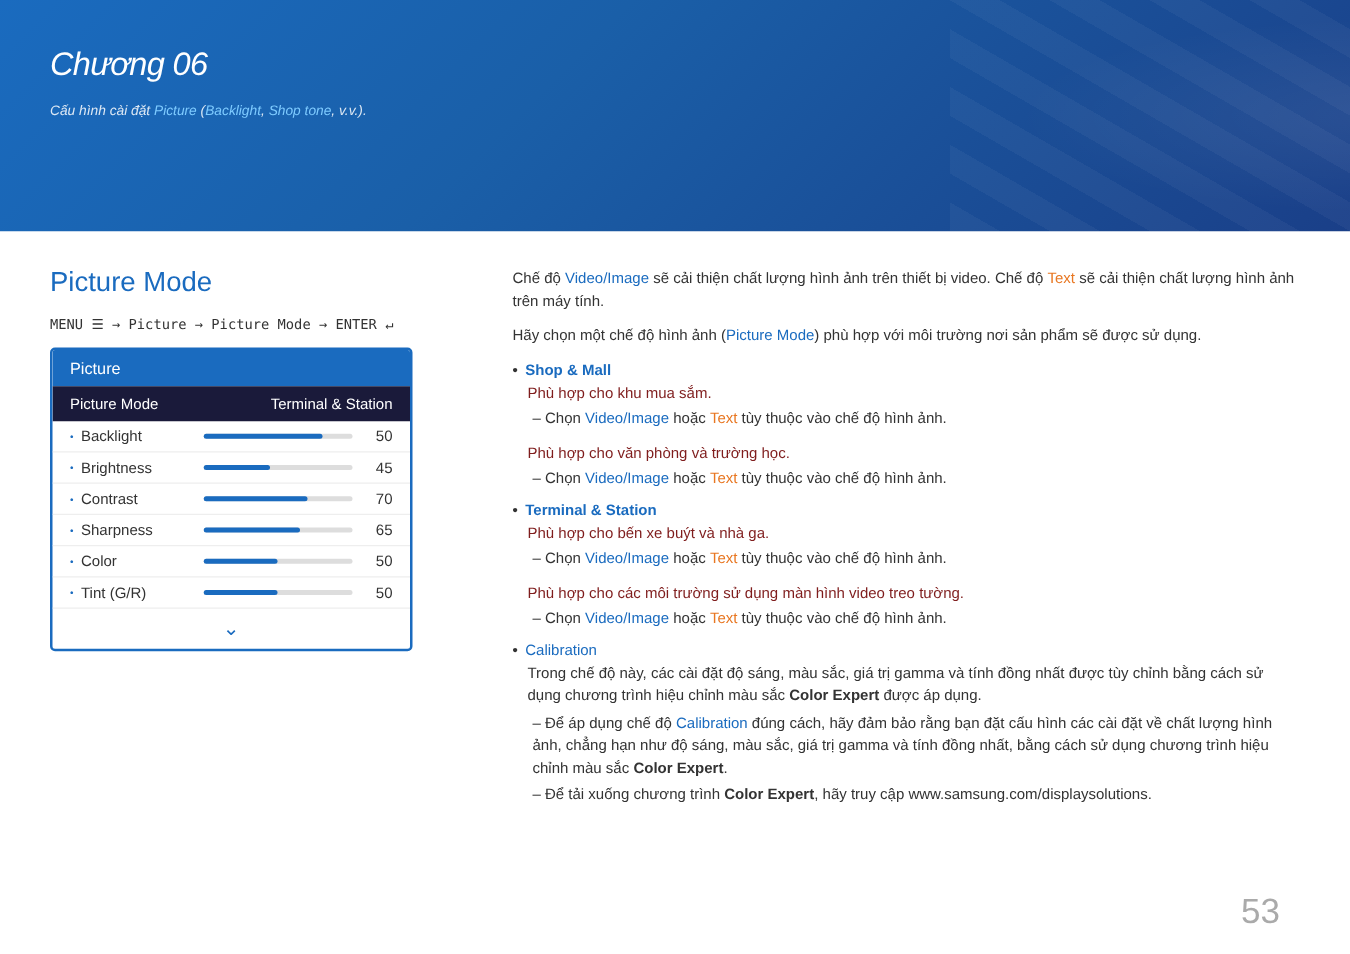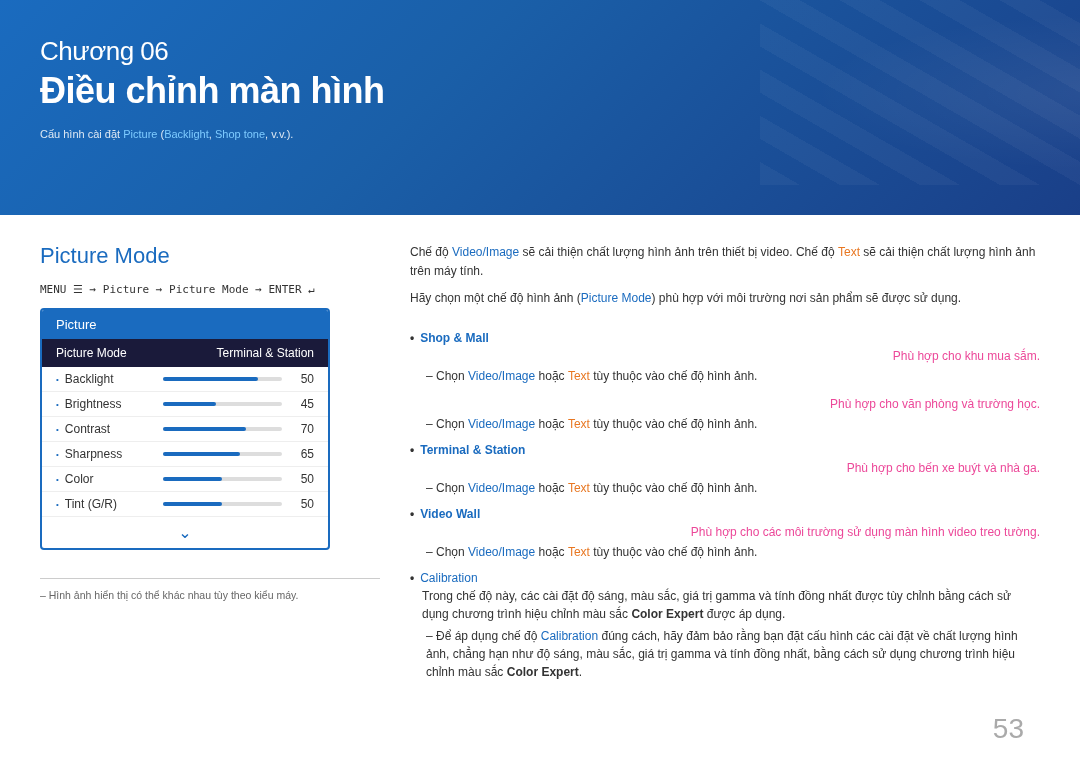--- a/index.html
+++ b/index.html
@@ -9,24 +9,25 @@
       width: 1080px;
       min-height: 763px;
       position: relative;
       overflow: hidden;
     }
 
     
     .header-banner {
       background: linear-gradient(135deg, #1a6bbf 0%, #1a5fa8 40%, #1a4f98 70%, #1a3f88 100%);
       width: 100%;
-      height: 215px;
+      height: 185px;
       position: relative;
       padding: 36px 40px 32px 40px;
       overflow: hidden;
+      font-style: italic;
     }
     .header-banner::after {
       content: '';
       position: absolute;
       right: 0; top: 0;
       width: 320px; height: 185px;
       background: 
         radial-gradient(ellipse at 110% 50%, rgba(255,255,255,0.07) 0%, transparent 60%),
         repeating-linear-gradient(
           30deg,
@@ -180,45 +181,44 @@
     .intro-text .highlight-blue {
       color: #1a6bbf;
       font-weight: 500;
     }
     .intro-text .highlight-orange {
       color: #e87722;
       font-weight: 500;
     }
 
     .bullet-section {
-      margin-top: 22px;
+      margin-top: 10px;
     }
     .bullet-item {
       margin-bottom: 10px;
     }
     .bullet-item .bullet-title {
       font-size: 12px;
       color: #1a6bbf;
       font-weight: 600;
       display: flex;
       align-items: flex-start;
       gap: 6px;
       margin-bottom: 2px;
     }
     .bullet-item .bullet-title::before {
       content: '•';
       color: #333;
       font-weight: bold;
     }
     .bullet-item .bullet-desc {
       font-size: 12px;
-      color: #ec4899;
+      color: #7f1d1d;
       line-height: 1.5;
       padding-left: 12px;
-      text-align: right;
     }
     .bullet-item .sub-bullet {
       font-size: 12px;
       color: #333;
       line-height: 1.5;
       padding-left: 16px;
       margin-top: 2px;
     }
     .sub-bullet .hl-blue {
       color: #1a6bbf;
@@ -260,21 +260,20 @@
       font-size: 28px;
       color: #aaa;
       font-weight: 300;
     }
   </style>
 </head>
 <body>
 
 <div class="header-banner">
   <div class="chapter-label">Chương 06</div>
-  <div class="chapter-title">Điều chỉnh màn hình</div>
   <div class="header-subtitle">
     <div>
       <span>Cấu hình cài đặt </span><span class="highlight">Picture</span><span> (</span><span class="highlight">Backlight</span><span>, </span><span class="highlight">Shop tone</span><span>, v.v.).</span>
     </div>
   </div>
 </div>
 
 <div class="main-content">
 
   <div class="left-col">
@@ -334,21 +333,20 @@
     <span class="setting-name">Tint (G/R)</span>
     <div class="bar-wrap">
       <div class="bar-fill" style="width:50%"></div>
     </div>
     <span class="val">50</span>
   </div>
         </div>
       <div class="picture-box-footer">⌄</div>
     </div>
 
-    <div class="footnote">– Hình ảnh hiển thị có thể khác nhau tùy theo kiểu máy.</div>
   </div>
 
   <div class="right-col">
 
     <p class="intro-text">
       <span>Chế độ </span><span class="highlight-blue">Video/Image</span><span> sẽ cải thiện chất lượng hình ảnh trên thiết bị video. Chế độ </span><span class="highlight-orange">Text</span><span> sẽ cải thiện chất lượng hình ảnh trên máy tính.</span>
     </p>
     <p class="intro-text">
       <span>Hãy chọn một chế độ hình ảnh (</span><span class="highlight-blue">Picture Mode</span><span>) phù hợp với môi trường nơi sản phẩm sẽ được sử dụng.</span>
     </p>
@@ -366,36 +364,36 @@
     <p class="sub-bullet">Chọn <span class="hl-blue">Video/Image</span> hoặc <span class="hl-orange">Text</span> tùy thuộc vào chế độ hình ảnh.</p>
   </div>
         <div class="bullet-item">
     <div class="bullet-title">
       <span>Terminal &amp; Station</span>
     </div>
     <p class="bullet-desc">Phù hợp cho bến xe buýt và nhà ga.</p>
     <p class="sub-bullet">Chọn <span class="hl-blue">Video/Image</span> hoặc <span class="hl-orange">Text</span> tùy thuộc vào chế độ hình ảnh.</p>
   </div>
         <div class="bullet-item">
-    <div class="bullet-title">
-      <span>Video Wall</span>
-    </div>
     <p class="bullet-desc">Phù hợp cho các môi trường sử dụng màn hình video treo tường.</p>
     <p class="sub-bullet">Chọn <span class="hl-blue">Video/Image</span> hoặc <span class="hl-orange">Text</span> tùy thuộc vào chế độ hình ảnh.</p>
   </div>
       </div>
 
     <div class="bullet-item">
       <div class="bullet-title">
         <span class="hl-blue">Calibration</span>
       </div>
       <p class="calibration-desc">
         Trong chế độ này, các cài đặt độ sáng, màu sắc, giá trị gamma và tính đồng nhất được tùy chỉnh bằng cách sử dụng chương trình hiệu chỉnh màu sắc <strong>Color Expert</strong> được áp dụng.
       </p>
       <p class="calibration-sub">
         Để áp dụng chế độ <span class="hl-blue">Calibration</span> đúng cách, hãy đảm bảo rằng bạn đặt cấu hình các cài đặt về chất lượng hình ảnh, chẳng hạn như độ sáng, màu sắc, giá trị gamma và tính đồng nhất, bằng cách sử dụng chương trình hiệu chỉnh màu sắc <strong>Color Expert</strong>.
       </p>
+      <p class="calibration-sub">
+        Để tải xuống chương trình <strong>Color Expert</strong>, hãy truy cập www.samsung.com/displaysolutions.
+      </p>
     </div>
 
   </div>
 </div>
 
 <div class="page-number">53</div>
 
 </body></html>

